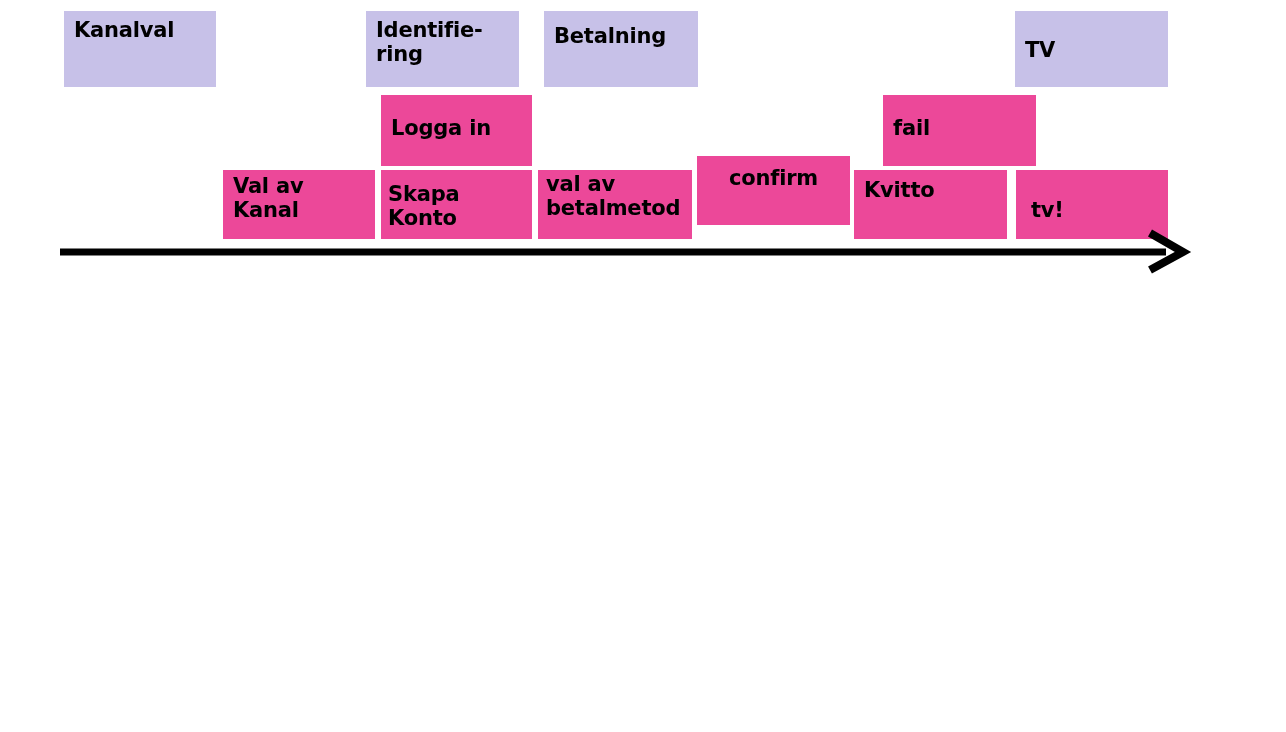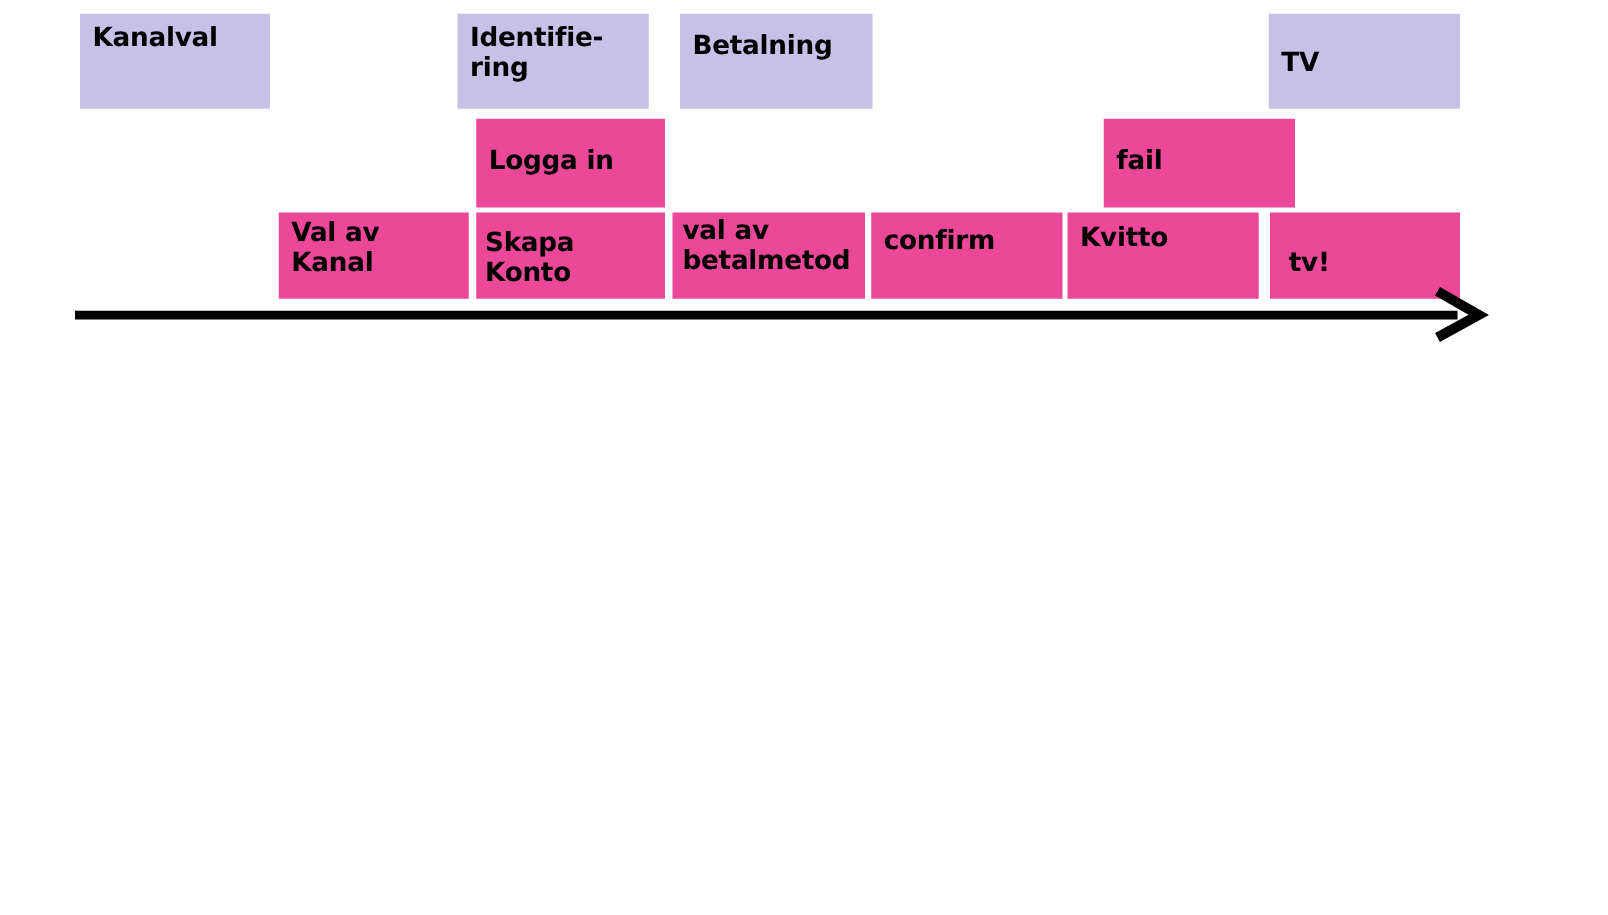--- a/index.html
+++ b/index.html
@@ -70,21 +70,21 @@
 
 
   <div class="card blue va-top" style="left:223px; top:170px; width:152px; height:69px; padding-top:5px;">Val av
 Kanal</div>
 
   <div class="card blue va-center" style="left:381px; top:170px; width:151px; height:69px; padding-left:7px; padding-bottom:4px;">Skapa Konto</div>
 
   <div class="card blue va-top" style="left:538px; top:170px; width:154px; height:69px; padding-top:3px; padding-left:8px;">val av
 betalmetod</div>
 
-  <div class="card blue va-top" style="left:697px; top:170px; width:153px; height:69px; padding-top:11px;">confirm</div>
+  <div class="card blue va-top" style="left:697px; top:156px; width:153px; height:69px; padding-top:11px;text-align:center;">confirm</div>
 
   <div class="card blue va-top" style="left:854px; top:170px; width:153px; height:69px; padding-top:9px;">Kvitto</div>
 
   <div class="card blue va-center" style="left:1016px; top:170px; width:152px; height:69px; padding-left:15px; padding-top:18px;">tv!</div>
 
   <svg id="timeline" viewBox="0 0 1286 732">
     <line x1="60" y1="252" x2="1166" y2="252" stroke="#000000" stroke-width="7" stroke-linecap="butt"></line>
     <polyline points="1150,233 1183,252 1150,270" fill="none" stroke="#000000" stroke-width="8" stroke-linecap="butt" stroke-linejoin="miter"></polyline>
   </svg>
 

